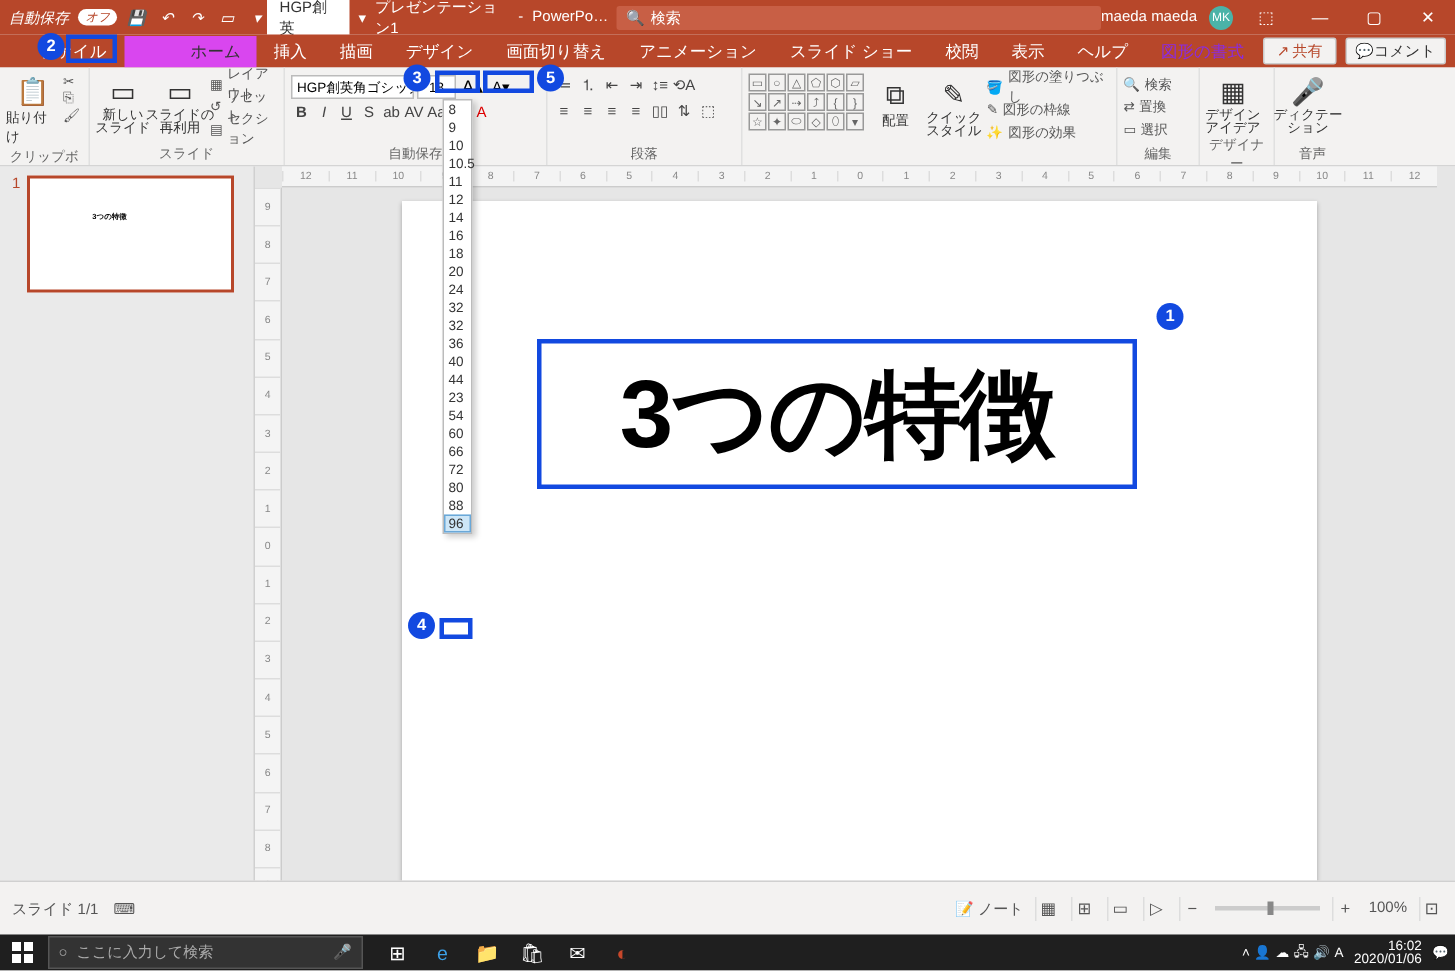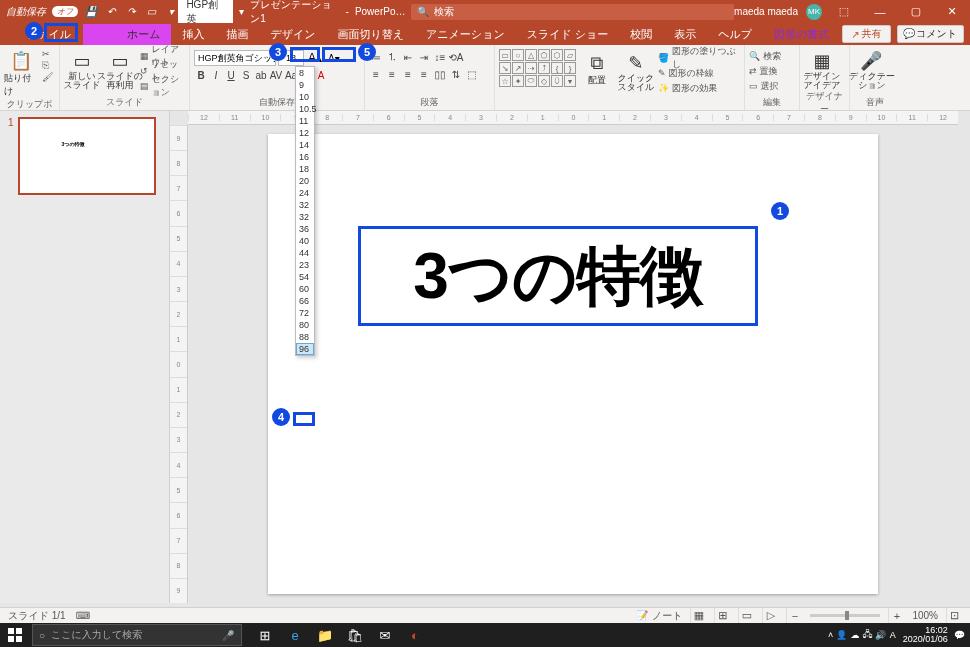--- a/index.html
+++ b/index.html
@@ -60,21 +60,21 @@
 .canvas-scroll { position: absolute; top: 14px; left: 18px; right: 12px; bottom: 0; overflow: hidden; display: flex; align-items: center; justify-content: center; }
 .slide { width: 610px; height: 460px; background: #fff; box-shadow: 0 1px 3px rgba(0,0,0,.3); position: relative; }
 .text-box { position: absolute; top: 92px; left: 90px; width: 400px; height: 100px; border: 3px solid #1249e0; display: flex; align-items: center; justify-content: center; }
 .text-box .txt { font-size: 64px; font-weight: 900; font-family: "HGP創英角ゴシックUB","Yu Gothic",sans-serif; letter-spacing: -1px; }
 
 
 .annot { position: absolute; width: 18px; height: 18px; border-radius: 50%; background: #1249e0; color: #fff; font-size: 11px; font-weight: bold; display: flex; align-items: center; justify-content: center; z-index: 200; }
 .annot-box { position: absolute; border: 3px solid #1249e0; z-index: 100; pointer-events: none; }
 
 
-.statusbar { position: absolute; bottom: 24px; left: 0; right: 0; height: 16px; background: #f3f2f1; border-top: 1px solid #d0d0d0; display: flex; align-items: center; font-size: 10px; color: #555; padding: 0 8px; justify-content: space-between; }
+.statusbar { position: absolute; bottom: 24px; left: 0; right: 0; height: 36px; background: #f3f2f1; border-top: 1px solid #d0d0d0; display: flex; align-items: center; font-size: 10px; color: #555; padding: 0 8px; justify-content: space-between; }
 .status-right { display: flex; align-items: center; gap: 8px; }
 .view-btn { width: 16px; height: 16px; display: flex; align-items: center; justify-content: center; font-size: 11px; border-left: 1px solid #ddd; padding: 0 3px; }
 .zoom-slider { width: 70px; height: 3px; background: #ccc; position: relative; }
 .zoom-slider::after { content: ""; position: absolute; top: -3px; left: 35px; width: 4px; height: 9px; background: #888; }
 
 
 .taskbar { position: absolute; bottom: 0; left: 0; right: 0; height: 24px; background: #1f1f1f; display: flex; align-items: center; color: #fff; font-size: 10px; }
 .tb-btn { width: 30px; height: 24px; display: flex; align-items: center; justify-content: center; font-size: 13px; }
 .tb-search { display: flex; align-items: center; background: #333; height: 22px; width: 210px; padding: 0 6px; gap: 6px; color: #aaa; border: 1px solid #555; margin: 0 2px; }
 .tb-icons { display: flex; margin-left: 6px; }

